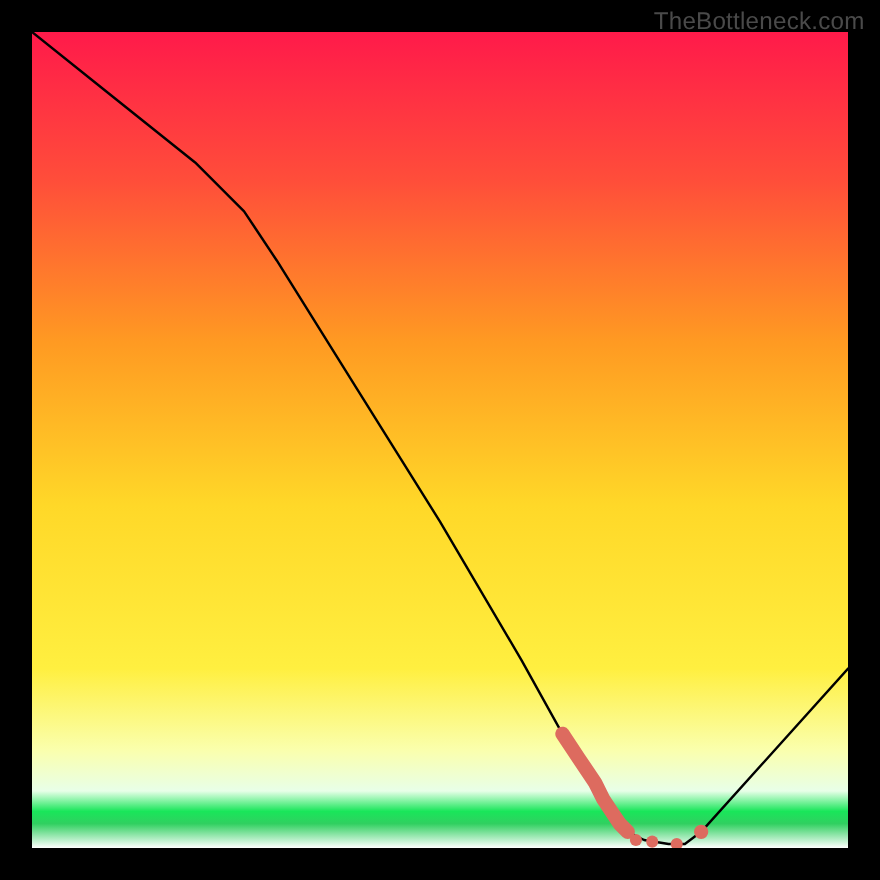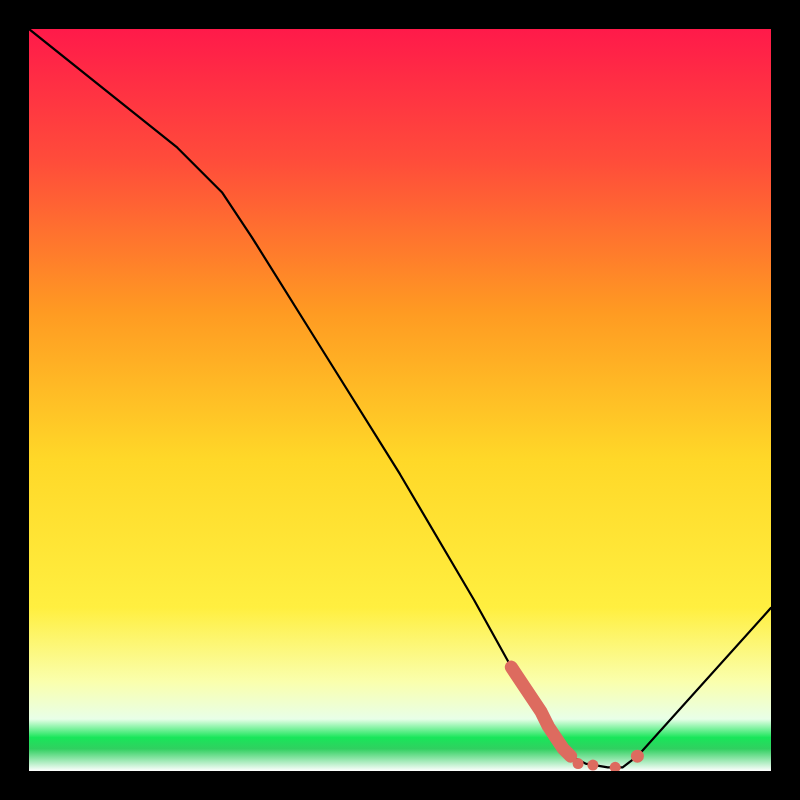--- a/index.html
+++ b/index.html
@@ -38,20 +38,21 @@
   .plot svg {
     width: 100%;
     height: 100%;
     display: block;
   }
 </style>
 </head>
 <body>
 
 <div class="outer">
+  <div class="watermark">TheBottleneck.com</div>
   <div class="plot">
     <svg viewBox="0 0 742 742" preserveAspectRatio="none">
       <defs>
         <linearGradient id="bg" x1="0" y1="0" x2="0" y2="1">
           <stop offset="0%" stop-color="#ff1a4a"></stop>
           <stop offset="18%" stop-color="#ff4d3a"></stop>
           <stop offset="38%" stop-color="#ff9a22"></stop>
           <stop offset="58%" stop-color="#ffd828"></stop>
           <stop offset="78%" stop-color="#ffef40"></stop>
           <stop offset="88%" stop-color="#faffad"></stop>

